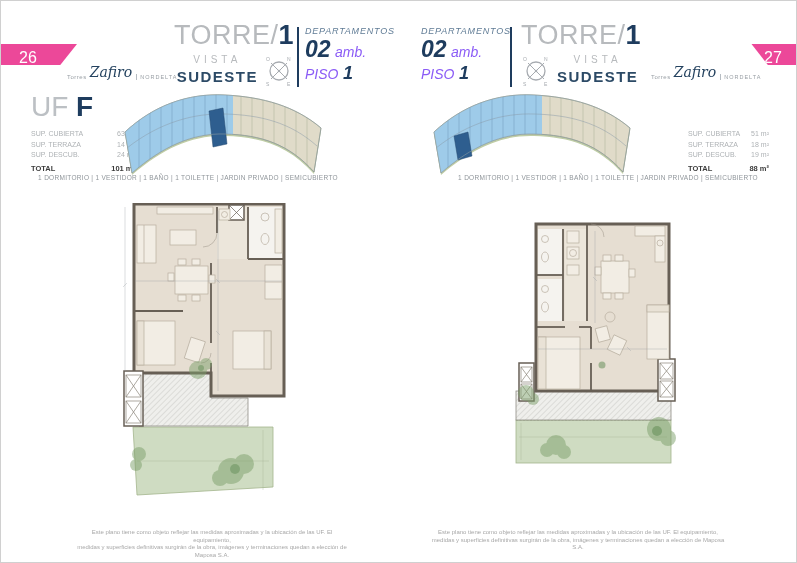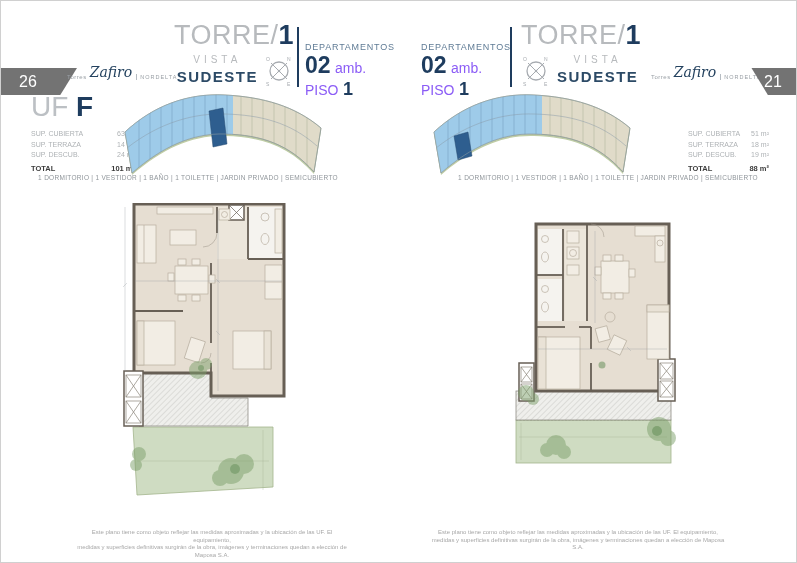--- a/index.html
+++ b/index.html
@@ -4,21 +4,21 @@
 <style>
   html,body{margin:0;padding:0;background:#888;}
   .sheet{
     position:relative;width:797px;height:563px;background:#ffffff;
     border:1px solid #d0d0d0;box-sizing:border-box;overflow:hidden;
     font-family:"Liberation Sans",sans-serif;
   }
   .abs{position:absolute;}
 
   
-  .tab{top:67px;width:58px;height:27px;background:#737373;color:#fff;
+  .tab{top:43px;width:58px;height:21px;background:#ec4899;color:#fff;
        font-size:16px;font-weight:300;line-height:27px;}
   .tab-l{left:0;clip-path:polygon(0 0,100% 0,78% 100%,0 100%);padding-left:18px;}
   .tab-r{left:739px;clip-path:polygon(14% 0,100% 0,100% 100%,34% 100%);padding-left:24px;}
 
   
   .logo{top:63px;display:flex;align-items:flex-end;gap:3px;white-space:nowrap;}
   .logo-l{left:66px;}
   .logo-r{left:650px;}
   .logo .pre{font-size:6px;color:#9aa0a6;letter-spacing:.5px;}
   .logo .name{font-family:"DejaVu Serif",serif;font-style:italic;font-size:14px;color:#24425f;}
@@ -37,21 +37,21 @@
   .vscol{display:inline-block;text-align:center;}
   .vista{font-size:10px;color:#b7babd;letter-spacing:4px;font-weight:300;line-height:16px;}
   .sud{font-size:15px;color:#2c4a66;letter-spacing:1.5px;font-weight:bold;line-height:18px;text-align:right;}
   .compass{width:30px;height:34px;margin-top:1px;}
 
   .hdiv{top:26px;width:2px;height:60px;background:#1e3c5e;}
   .hdiv-l{left:296px;}
   .hdiv-r{left:509px;}
 
   
-  .dept{top:42px;white-space:nowrap;line-height:1;}
+  .dept{top:26px;white-space:nowrap;line-height:1;font-style:italic;}
   .dept-l{left:304px;}
   .dept-r{left:420px;}
   .dept .dep{font-size:9px;color:#5f7b95;letter-spacing:.8px;}
   .dept .row2{margin-top:2px;}
   .dept .n{font-size:23px;font-weight:bold;color:#1e3c5e;}
   .dept .g{font-size:14px;color:#8b5cf6;font-weight:300;}
   .dept .row3{margin-top:3px;}
 
   
   .uf{top:91px;font-size:28px;line-height:30px;white-space:nowrap;}
@@ -316,21 +316,21 @@
     </div>
   </div>
 
   <div class="abs logo logo-r">
     <span class="pre">Torres</span>
     <span class="name">Zafiro</span>
     <span class="suf">NORDELTA</span>
   </div>
 
   <div class="abs tab tab-r">
-    <span>21</span>
+    <span>27</span>
   </div>
 
 
   <div class="abs areas areas-r">
     <div class="arow">
       <span>SUP. CUBIERTA</span>
         <span>51 m²</span>
     </div>
     <div class="arow">
       <span>SUP. TERRAZA</span>

